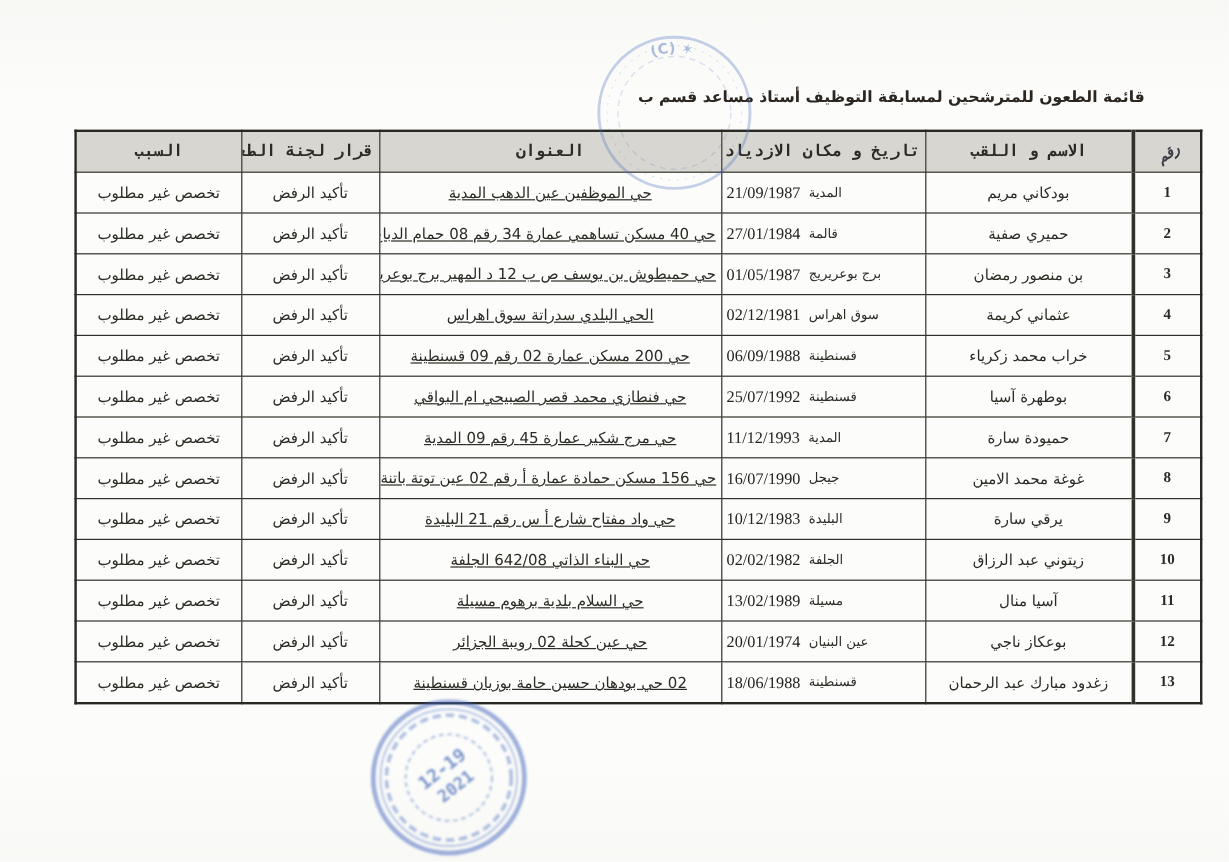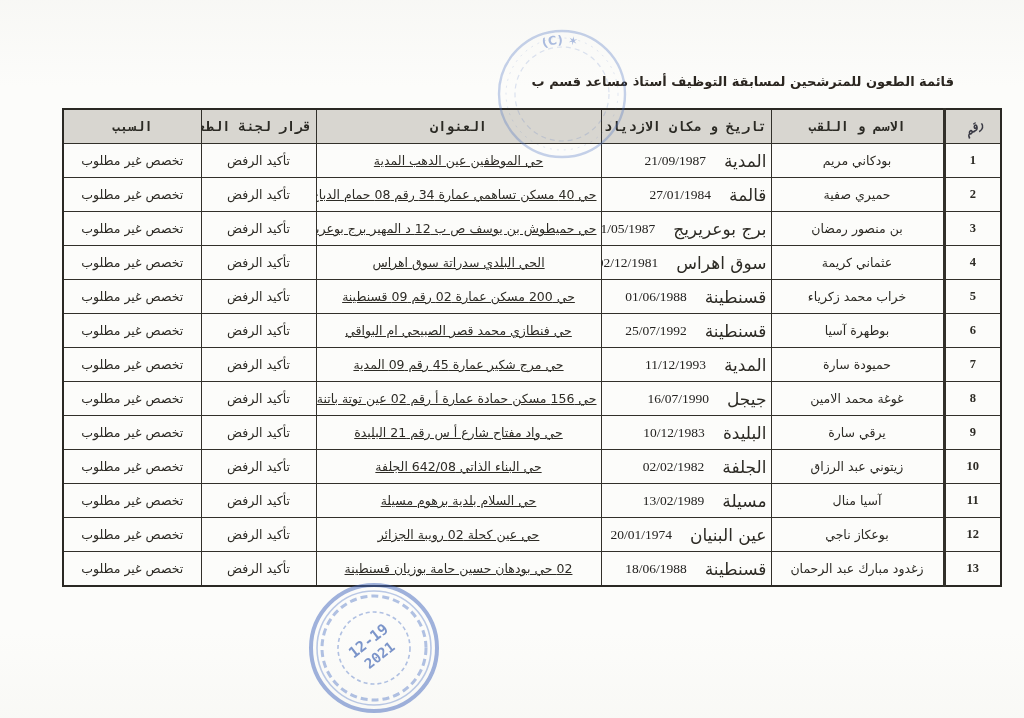--- a/index.html
+++ b/index.html
@@ -34,23 +34,23 @@
     background:#d8d6d0;height:31px;
     font-size:13.5px;font-weight:bold;color:#2b2a24;font-family:Liberation Mono, monospace;
   }
   table.appeals tbody td{height:31px;font-size:12.5px;}
   td.c-num{font-family:"Liberation Serif",serif;font-weight:bold;font-size:14px;border-left-width:3px !important;}
   th.h-num{border-left-width:3px !important;}
   .num-header-script{
     display:inline-block;transform:rotate(-32deg) translateY(2px);
     font-size:12px;font-style:italic;color:#3a3a44;font-weight:bold;
   }
-  .birth-wrap{display:flex;direction:ltr;justify-content:flex-end;align-items:center;gap:18px;}
+  .birth-wrap{display:flex;direction:ltr;justify-content:flex-start;align-items:center;gap:7px;}
   .birth-date,.serif-digits{font-family:"Liberation Serif",serif;font-size:13.5px;color:#232220;}
-  .birth-place{font-size:17px;}
+  .birth-place{font-size:11px;}
   td.c-addr{font-size:12px;text-decoration:underline;}
   td.c-dec,td.c-reason{font-size:13px;}
   
   .stamp{position:absolute;pointer-events:none;}
   .stamp-top{left:494px;top:24px;width:138px;height:140px;z-index:4;opacity:.75;}
   .stamp-bottom{left:300px;top:580px;width:150px;height:140px;z-index:4;}
 </style>
 </head>
 <body>
 
@@ -128,21 +128,21 @@
     </td>
     <td class="c-addr"><span>الحي البلدي سدراتة سوق اهراس</span></td>
     <td class="c-dec"><span>تأكيد الرفض</span></td>
     <td class="c-reason"><span>تخصص غير مطلوب</span></td>
   </tr>
       <tr>
     <td class="c-num"><span>5</span></td>
     <td class="c-name"><span>خراب محمد زكرياء</span></td>
     <td class="c-birth">
       <span class="birth-wrap">
-        <span class="birth-date">01/06/1988</span>
+        <span class="birth-date">06/09/1988</span>
         <span class="birth-place">قسنطينة</span>
       </span>
     </td>
     <td class="c-addr"><span>حي 200 مسكن عمارة 02 رقم 09 قسنطينة</span></td>
     <td class="c-dec"><span>تأكيد الرفض</span></td>
     <td class="c-reason"><span>تخصص غير مطلوب</span></td>
   </tr>
       <tr>
     <td class="c-num"><span>6</span></td>
     <td class="c-name"><span>بوطهرة آسيا</span></td>

